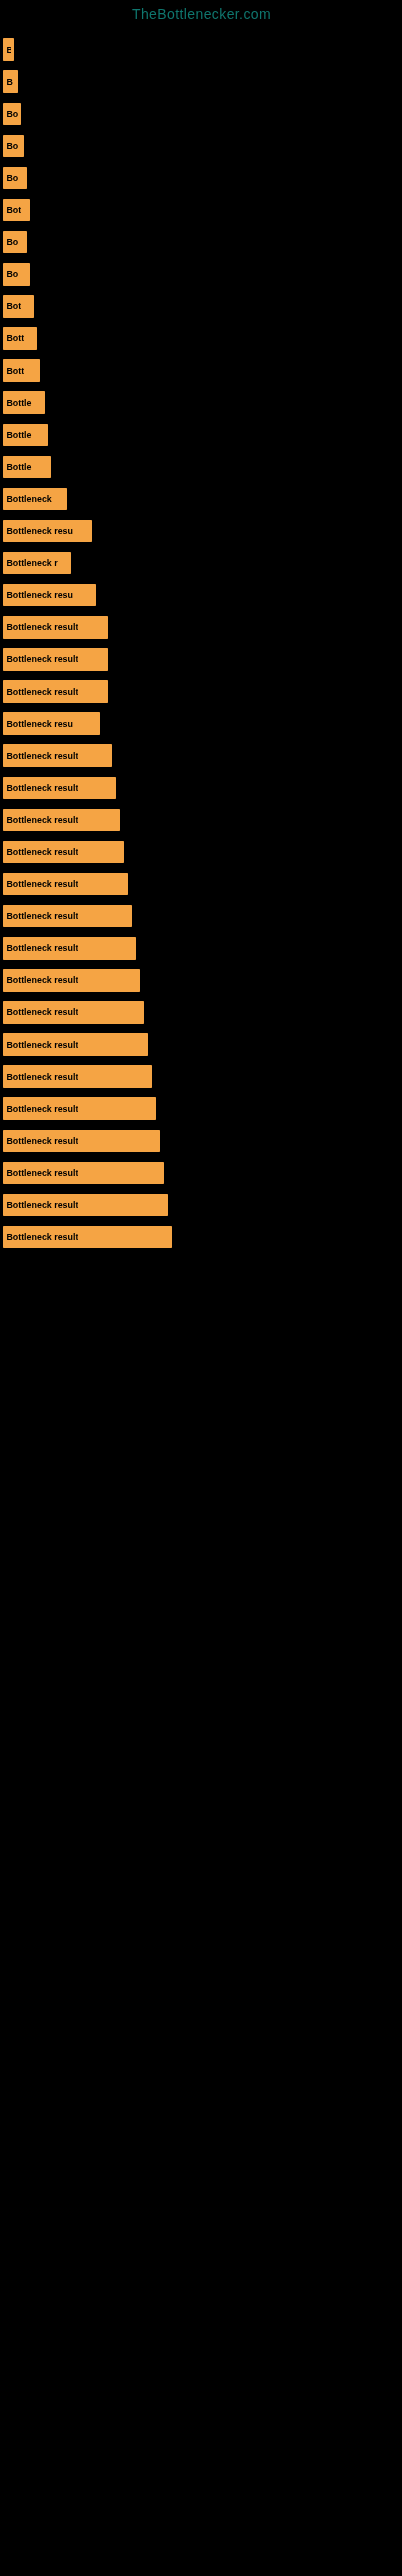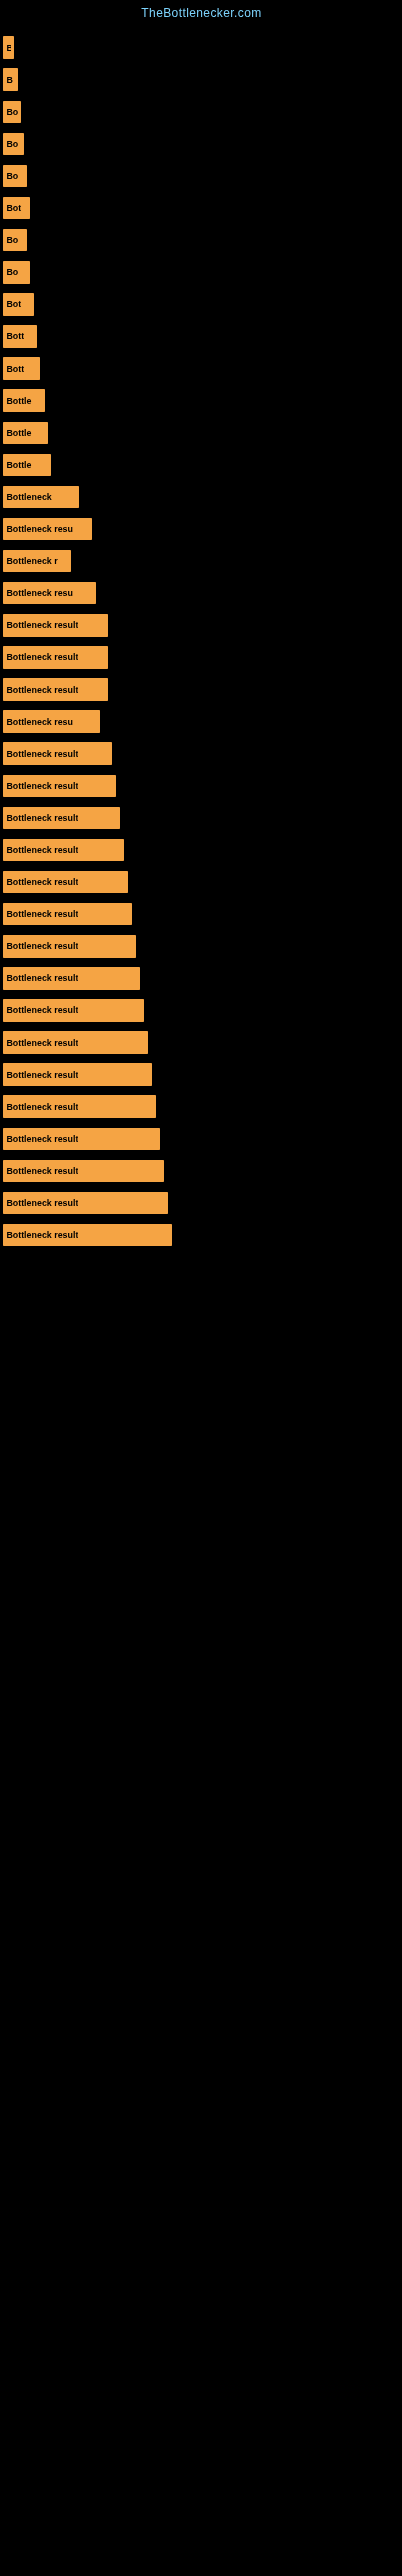--- a/index.html
+++ b/index.html
@@ -4,22 +4,22 @@
   <style>
     * { margin: 0; padding: 0; box-sizing: border-box; }
     body {
       background-color: #000;
       width: 403px;
       min-height: 2576px;
       font-family: Arial, sans-serif;
       overflow-x: hidden;
     }
     .site-title {
-      color: #7dd3fc;
-      font-size: 12px;
+      color: #0f766e;
+      font-size: 14px;
       text-align: center;
       padding: 6.4px 0 3.2px 0;
       letter-spacing: 0.4px;
     }
     .items-container {
       display: flex;
       flex-direction: column;
       padding: 8px 0;
       gap: 0;
     }
@@ -116,21 +116,21 @@
         <div class="bottleneck-bar" style="width: 45px;">
           <span>Bottle</span>
         </div>
       </div>
       <div class="bottleneck-item">
         <div class="bottleneck-bar" style="width: 48px;">
           <span>Bottle</span>
         </div>
       </div>
       <div class="bottleneck-item">
-        <div class="bottleneck-bar" style="width: 76px;">
+        <div class="bottleneck-bar" style="width: 64px;">
           <span>Bottleneck</span>
         </div>
       </div>
       <div class="bottleneck-item">
         <div class="bottleneck-bar" style="width: 89px;">
           <span>Bottleneck resu</span>
         </div>
       </div>
       <div class="bottleneck-item">
         <div class="bottleneck-bar" style="width: 68px;">

